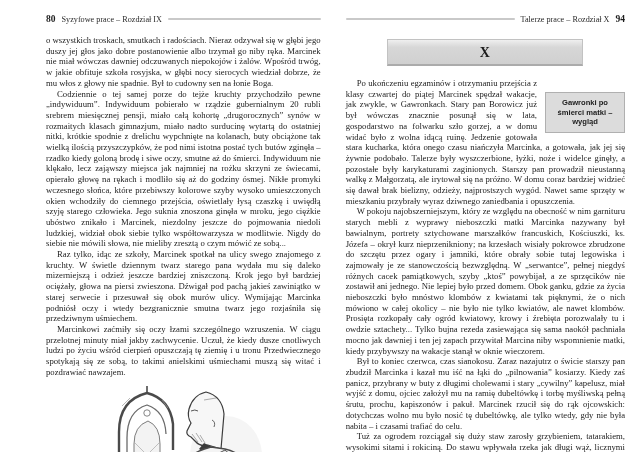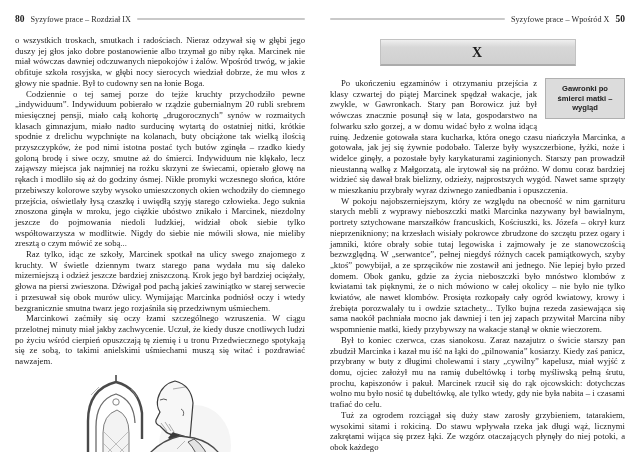--- a/index.html
+++ b/index.html
@@ -1,18 +1,18 @@
 <!DOCTYPE html>
 <html><head>
 <meta charset="utf-8">
 <style>
   * { margin:0; padding:0; box-sizing:border-box; }
   html,body { width:635px; height:452px; background:#ffffff; overflow:hidden; }
   body { font-family:"Liberation Serif", serif; color:#1c1c1c; }
-  .spread { display:flex; width:635px; height:452px; background:#ffffff; }
+  .spread { display:flex; width:635px; height:452px; background:#ffffff;padding-left:31px; }
   .page { position:relative; overflow:hidden; }
   .page-left  { width:317px; padding:13px 12px 0 15px; }
   .page-right { width:318px; padding:13px 10px 0 13px; }
 
   .running-head { display:flex; align-items:center; gap:6px; height:12px; }
   .page-num { font-weight:bold; font-size:9.5px; }
   .head-title { font-size:8.2px; color:#2a2a2a; white-space:nowrap; }
   .head-rule { flex:1; height:2px; background:#c9c9c9; border-radius:1px; }
 
   .body-text { margin-top:10px; font-size:8.7px; line-height:10.7px; text-align:justify; }
@@ -23,21 +23,21 @@
 
   .chapter-box {
     width:196px; height:27px; margin:14px auto 12px auto;
     background:linear-gradient(180deg,#efefef 0%,#d7d7d7 30%,#d0d0d0 100%);
     border:1px solid #c2c2c2; border-bottom:2px solid #ababab;
     text-align:center; line-height:25px;
     font-weight:bold; font-size:14px; letter-spacing:1px;
   }
 
   .margin-note {
-    float:right; width:80px; margin:0 0 5px 8px; padding:5px 3px;
+    float:right; width:80px; margin:14px 0 5px 8px; padding:5px 3px;
     background:#dcdcdc; border:1px solid #b0b0b0;
     font-family:"Liberation Sans", sans-serif;
     font-weight:bold; font-size:7.6px; line-height:9.5px; text-align:center;
     text-indent:0;
   }
 </style>
 </head>
 <body>
 
 <div class="spread">
@@ -102,22 +102,22 @@
             <line x1="132" y1="104" x2="144" y2="110"></line>
           <line x1="108" y1="66" x2="100" y2="74"></line>
         </g>
       </svg>
     </div>
   </div>
 
   <div class="page page-right">
     <div class="running-head">
       <span class="head-rule"></span>
-      <span class="head-title">Syzyfowe prace – Wpośród X</span>
-      <span class="page-num">50</span>
+      <span class="head-title">Talerze prace – Rozdział X</span>
+      <span class="page-num">94</span>
     </div>
 
     <div class="chapter-box">X</div>
 
     <div class="body-text">
       <div class="margin-note">Gawronki po śmierci matki – wygląd</div>
       <p>Po ukończeniu egzaminów i otrzymaniu przejścia z klasy czwartej do piątej Marcinek spędzał wakacje, jak zwykle, w Gawronkach. Stary pan Borowicz już był wówczas znacznie posunął się w lata, gospodarstwo na folwarku szło gorzej, a w domu widać było z wolna idącą ruinę. Jedzenie gotowała stara kucharka, która onego czasu niańczyła Marcinka, a gotowała, jak jej się żywnie podobało. Talerze były wyszczerbione, łyżki, noże i widelce ginęły, a pozostałe były karykaturami zaginionych. Starszy pan prowadził nieustanną walkę z Małgorzatą, ale irytował się na próżno. W domu coraz bardziej widzieć się dawał brak bielizny, odzieży, najprostszych wygód. Nawet same sprzęty w mieszkaniu przybrały wyraz dziwnego zaniedbania i opuszczenia.</p>
       <p>W pokoju najobszerniejszym, który ze względu na obecność w nim garnituru starych mebli z wyprawy nieboszczki matki Marcinka nazywany był bawialnym, portrety sztychowane marszałków francuskich, Kościuszki, ks. Józefa – okrył kurz nieprzenikniony; na krzesłach wisiały pokrowce zbrudzone do szczętu przez ogary i jamniki, które obrały sobie tutaj legowiska i zajmowały je ze stanowczością bezwzględną. W „serwantce”, pełnej niegdyś różnych cacek pamiątkowych, szyby „ktoś” powybijał, a ze sprzęcików nie zostawił ani jednego. Nie lepiej było przed domem. Obok ganku, gdzie za życia nieboszczki było mnóstwo klombów z kwiatami tak pięknymi, że o nich mówiono w całej okolicy – nie było nie tylko kwiatów, ale nawet klombów. Prosięta rozkopały cały ogród kwiatowy, krowy i źrebięta porozwalały tu i owdzie sztachety... Tylko bujna rezeda zasiewająca się sama naokół pachniała mocno jak dawniej i ten jej zapach przywitał Marcina niby wspomnienie matki, kiedy przybywszy na wakacje stanął w oknie wieczorem.</p>
       <p>Był to koniec czerwca, czas sianokosu. Zaraz nazajutrz o świcie starszy pan zbudził Marcinka i kazał mu iść na łąki do „pilnowania” kosiarzy. Kiedy zaś panicz, przybrany w buty z długimi cholewami i stary „cywilny” kapelusz, miał wyjść z domu, ojciec założył mu na ramię dubeltówkę i torbę myśliwską pełną śrutu, prochu, kapiszonów i pakuł. Marcinek rzucił się do rąk ojcowskich: dotychczas wolno mu było nosić tę dubeltówkę, ale tylko wtedy, gdy nie była nabita – i czasami trafiać do celu.</p>
       <p>Tuż za ogrodem rozciągał się duży staw zarosły grzybieniem, tatarakiem, wysokimi sitami i rokiciną. Do stawu wpływała rzeka jak długi wąż, licznymi zakrętami wijąca się przez łąki. Ze wzgórz otaczających płynęły do niej potoki, a obok każdego</p>

